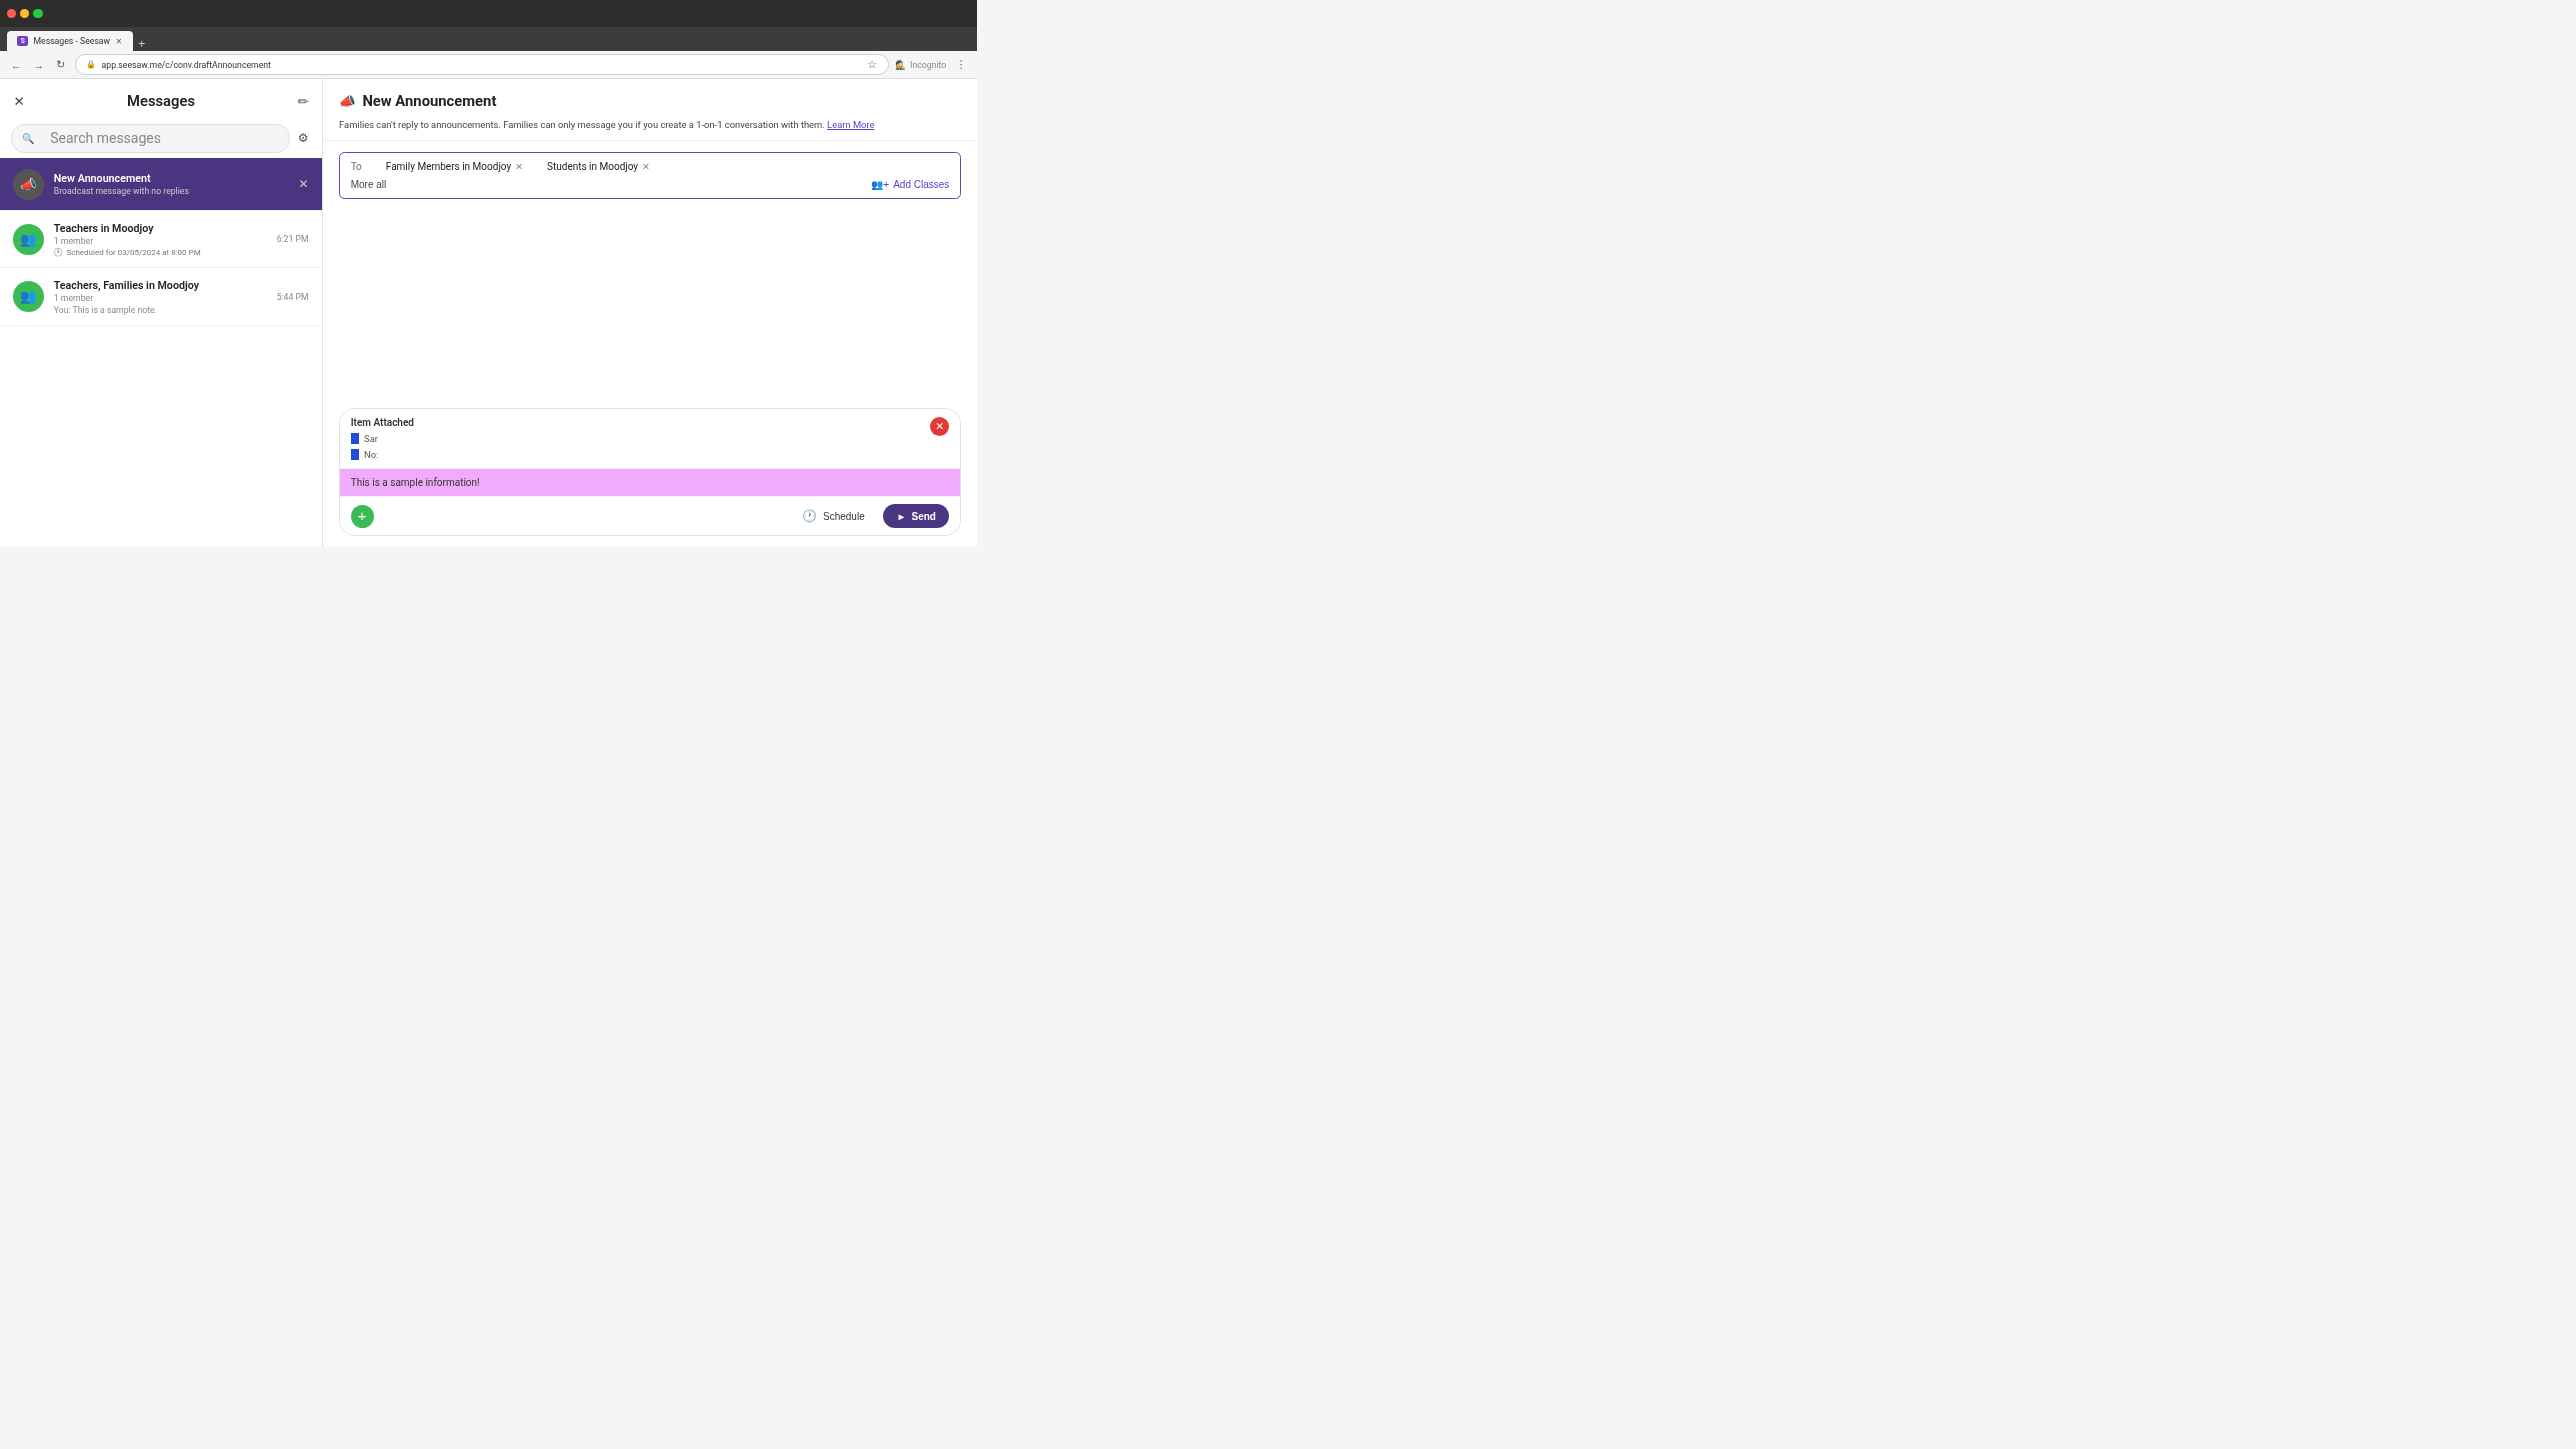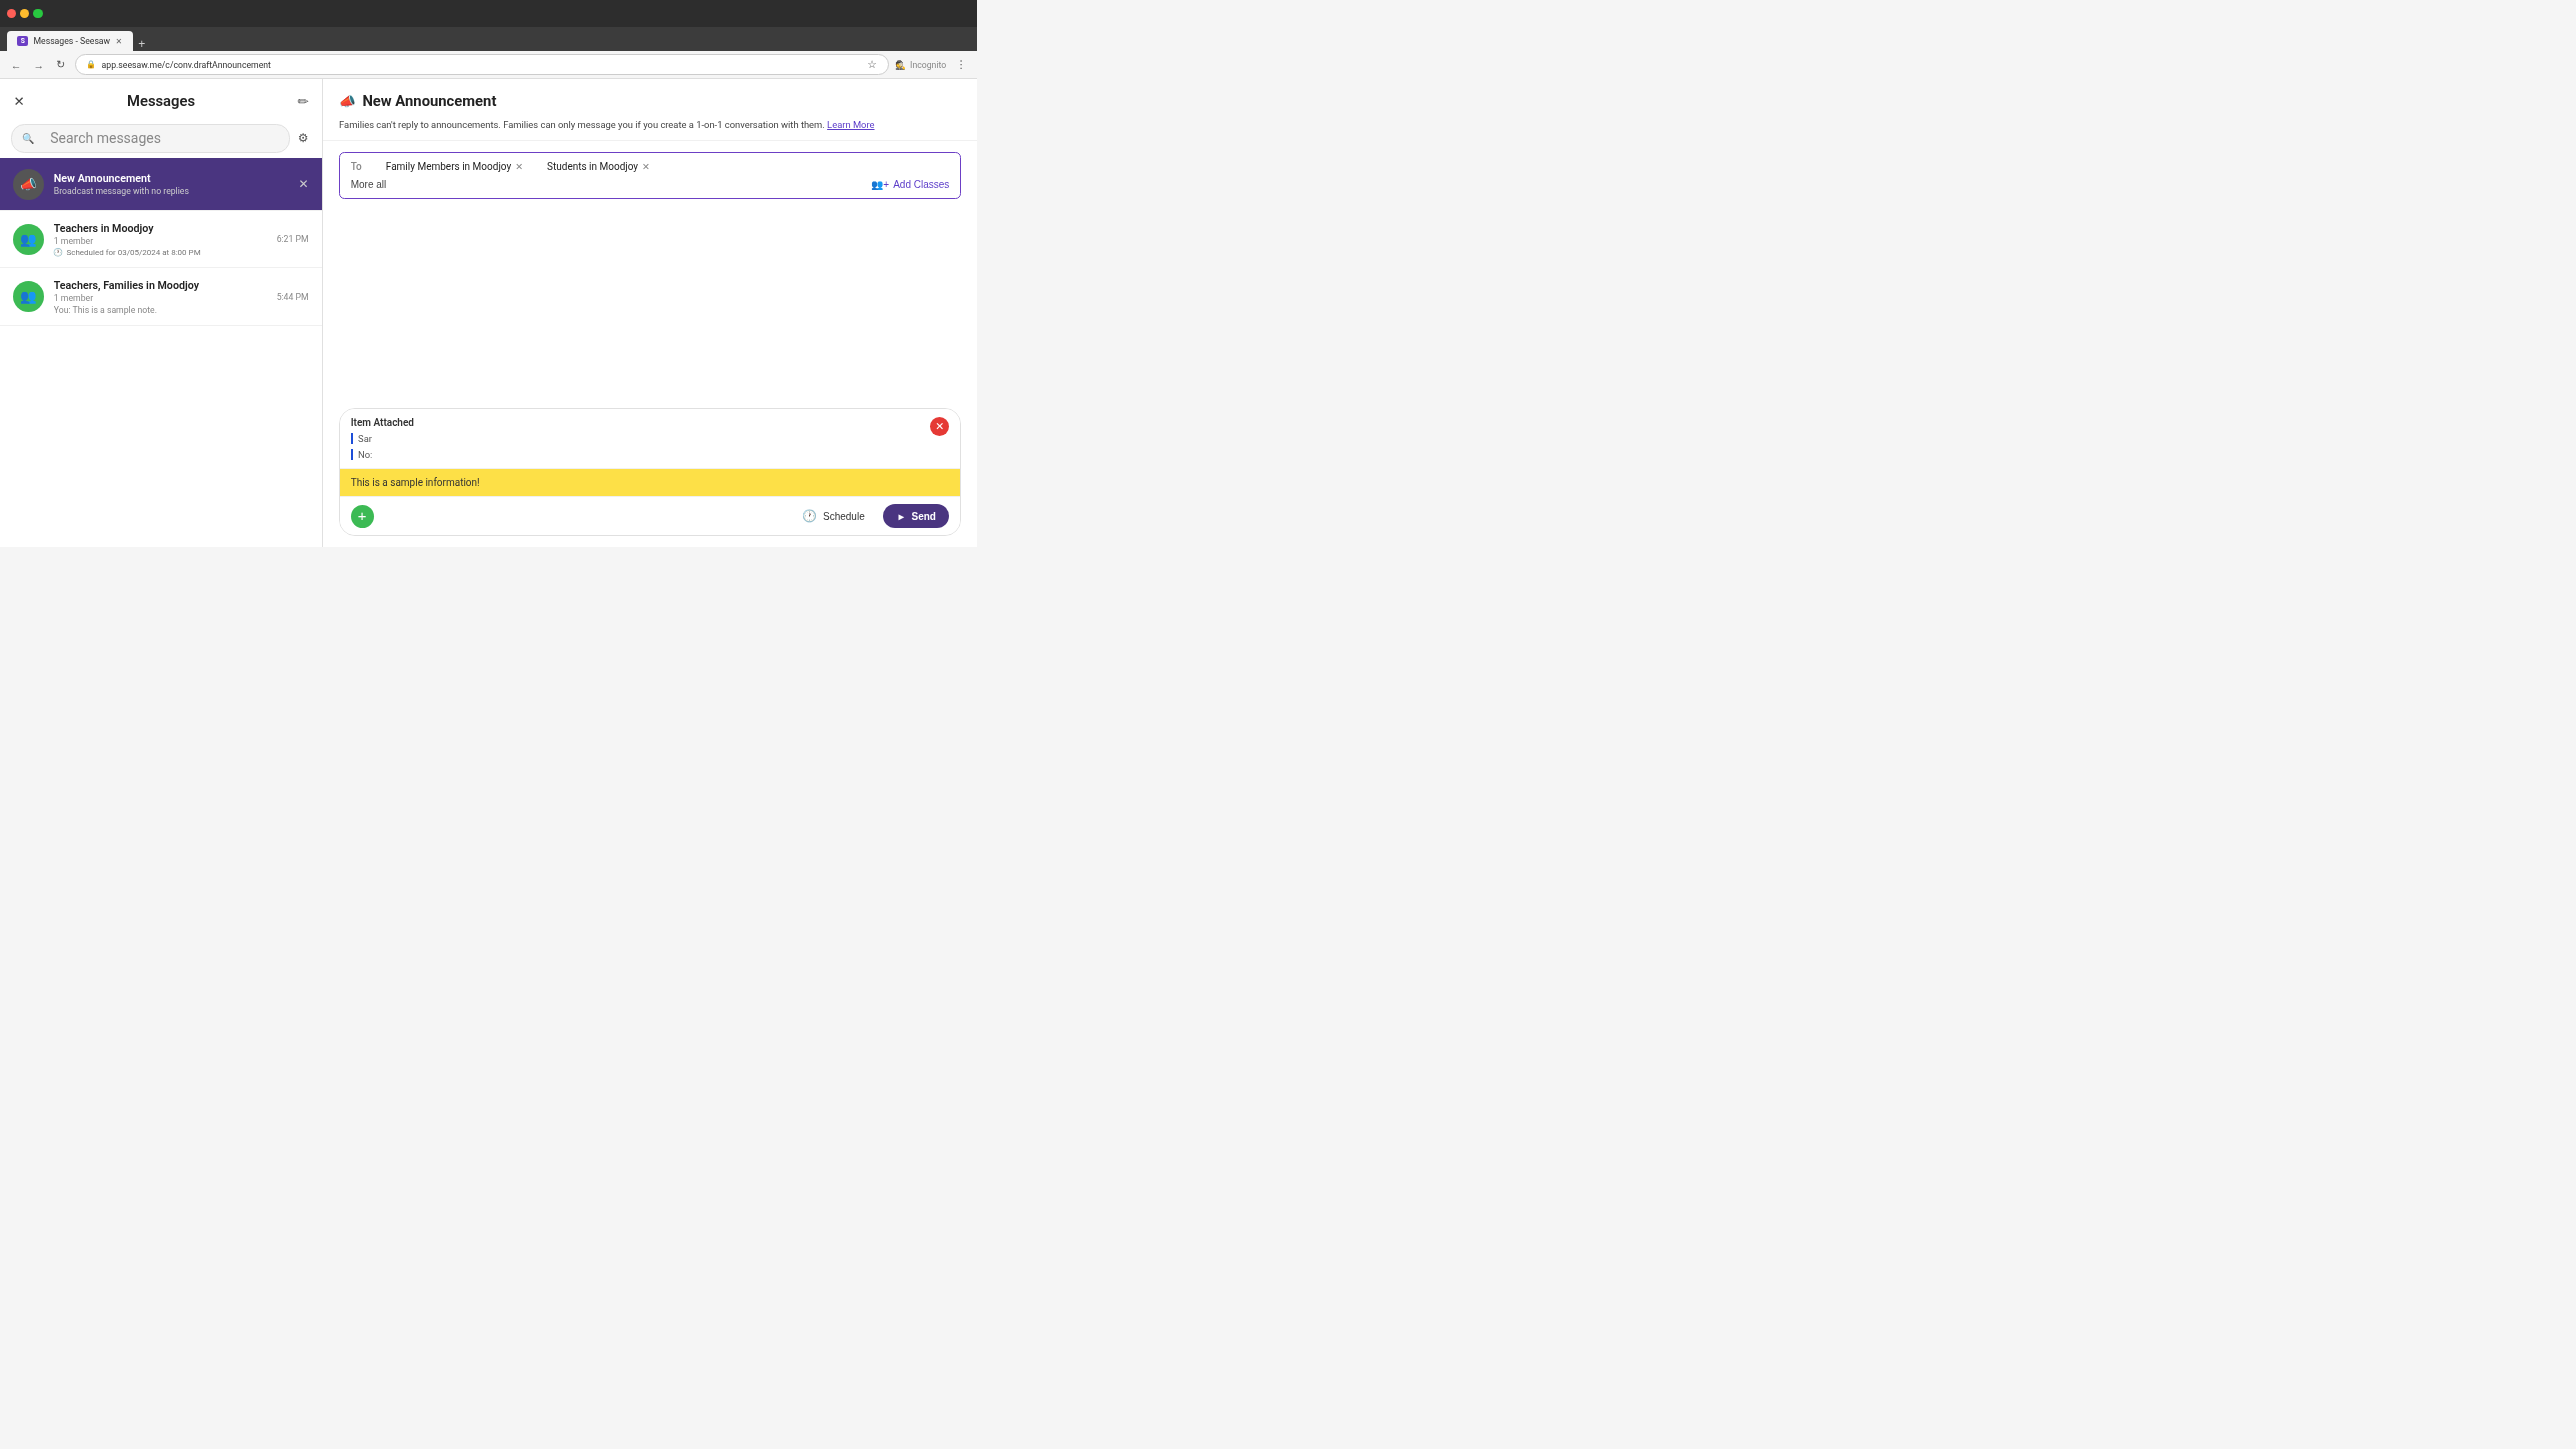--- a/index.html
+++ b/index.html
@@ -342,36 +342,36 @@
       color: #333;
     }
     .attached-content {
       display: flex;
       flex-direction: column;
       gap: 1.3px;
     }
     .attached-line {
       font-size: 9.4px;
       color: #555;
-      border-left: 2px solid #1d4ed8;
+      border-left: 8px solid #1d4ed8;
       padding-left: 5.4px;
       margin-top: 4px;
     }
     .remove-attachment-btn {
       width: 19px; height: 19px;
       border-radius: 50%;
       background: #e53935;
       border: none; cursor: pointer;
       color: white; font-size: 10.7px;
       display: flex; align-items: center; justify-content: center;
     }
 
     .message-input-row {
       padding: 8px 10.7px;
-      background: #fde047;
+      background: #f0abfc;
     }
     .message-text {
       font-size: 10px;
       color: #333;
     }
     .compose-toolbar {
       display: flex;
       align-items: center;
       justify-content: space-between;
       padding: 6.7px 10.7px;

